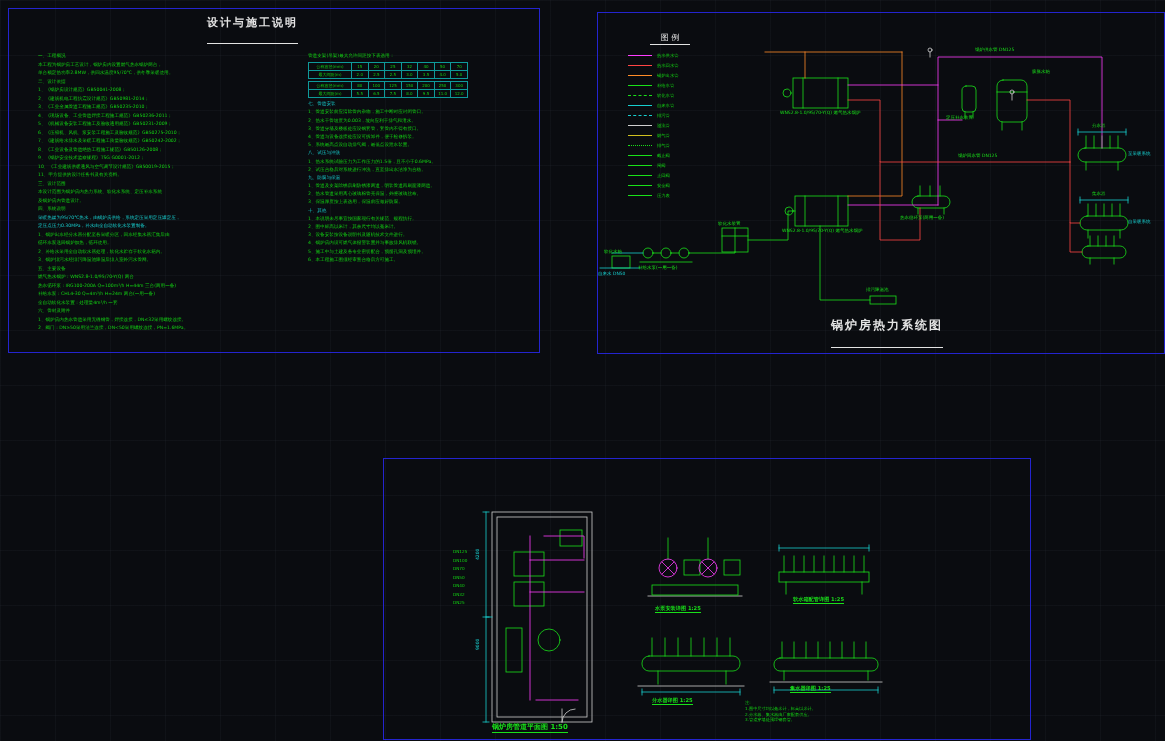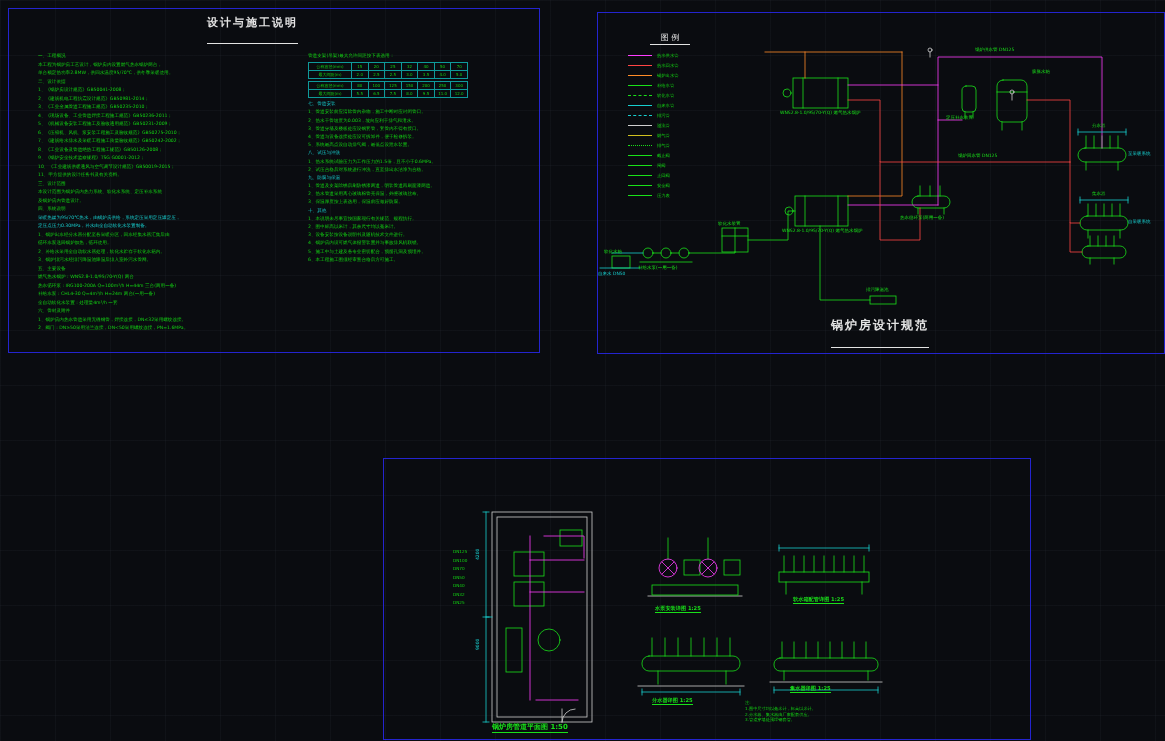--- a/index.html
+++ b/index.html
@@ -358,21 +358,21 @@
   <div class="lbl" style="left:638px;top:266px;">补给水泵(一用一备)</div>
   <div class="lbl" style="left:1092px;top:124px;">分水器</div>
   <div class="lbl" style="left:1092px;top:192px;">集水器</div>
   <div class="lbl c" style="left:1128px;top:152px;">至采暖系统</div>
   <div class="lbl c" style="left:1128px;top:220px;">自采暖系统</div>
   <div class="lbl" style="left:975px;top:48px;">锅炉供水管 DN125</div>
   <div class="lbl" style="left:958px;top:154px;">锅炉回水管 DN125</div>
   <div class="lbl" style="left:866px;top:288px;">排污降温池</div>
   <div class="lbl c" style="left:598px;top:272px;">自来水 DN50</div>
 
-  <div class="big-title" style="left:831px;top:317px;font-size:12px;letter-spacing:2px;">锅炉房设计规范</div>
+  <div class="big-title" style="left:831px;top:317px;font-size:12px;letter-spacing:2px;">锅炉房热力系统图</div>
 
   <div class="sub-title" style="left:492px;top:722px;font-size:7px;">锅炉房管道平面图 1:50</div>
   <div class="sub-title" style="left:655px;top:605px;">水泵安装详图 1:25</div>
   <div class="sub-title" style="left:793px;top:596px;">软水箱配管详图 1:25</div>
   <div class="sub-title" style="left:652px;top:697px;">分水器详图 1:25</div>
   <div class="sub-title" style="left:790px;top:685px;">集水器详图 1:25</div>
 
   <div class="notes-col plan-notes" style="left:745px;top:700px;width:120px;">
 
   <div class="nline">注:</div>

